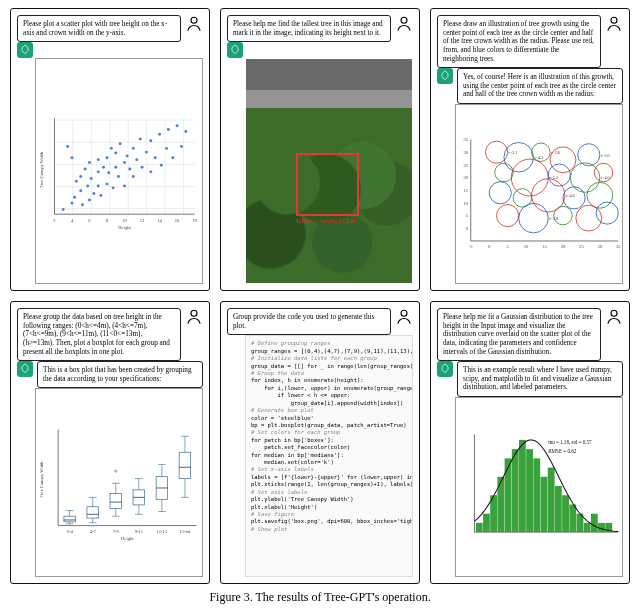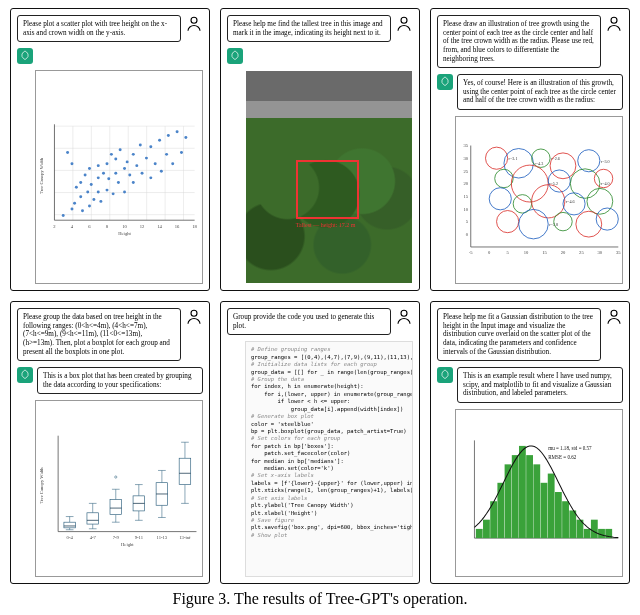--- a/index.html
+++ b/index.html
@@ -22,21 +22,21 @@
     height: 588px;
   }
   .panel {
     border: 1px solid #111;
     border-radius: 3px;
     padding: 6px 6px 6px 6px;
     display: flex;
     flex-direction: column;
     overflow: hidden;
   }
-  .bubble-row { display: flex; align-items: flex-start; gap: 4px; margin-bottom: 6px; }
+  .bubble-row { display: flex; align-items: flex-start; gap: 4px; }
   .bubble {
     border: 1px solid #222;
     border-radius: 3px;
     padding: 4px 5px;
     font-size: 7.2px;
     line-height: 1.2;
     flex: 1;
     background: #fff;
   }
   .avatar {
@@ -56,21 +56,21 @@
     flex: 1;
     border: 1px solid #999;
     margin-left: 18px;
     position: relative;
     overflow: hidden;
     background: #fff;
   }
   .no-border { border: none; }
   .caption {
     text-align: center;
-    font-size: 16px;
+    font-size: 12px;
     color: #000;
     padding-top: 2px;
   }
 
   
   .code-area {
     flex: 1;
     margin-left: 18px;
     background: #fafafa;
     border: 1px solid #ddd;

